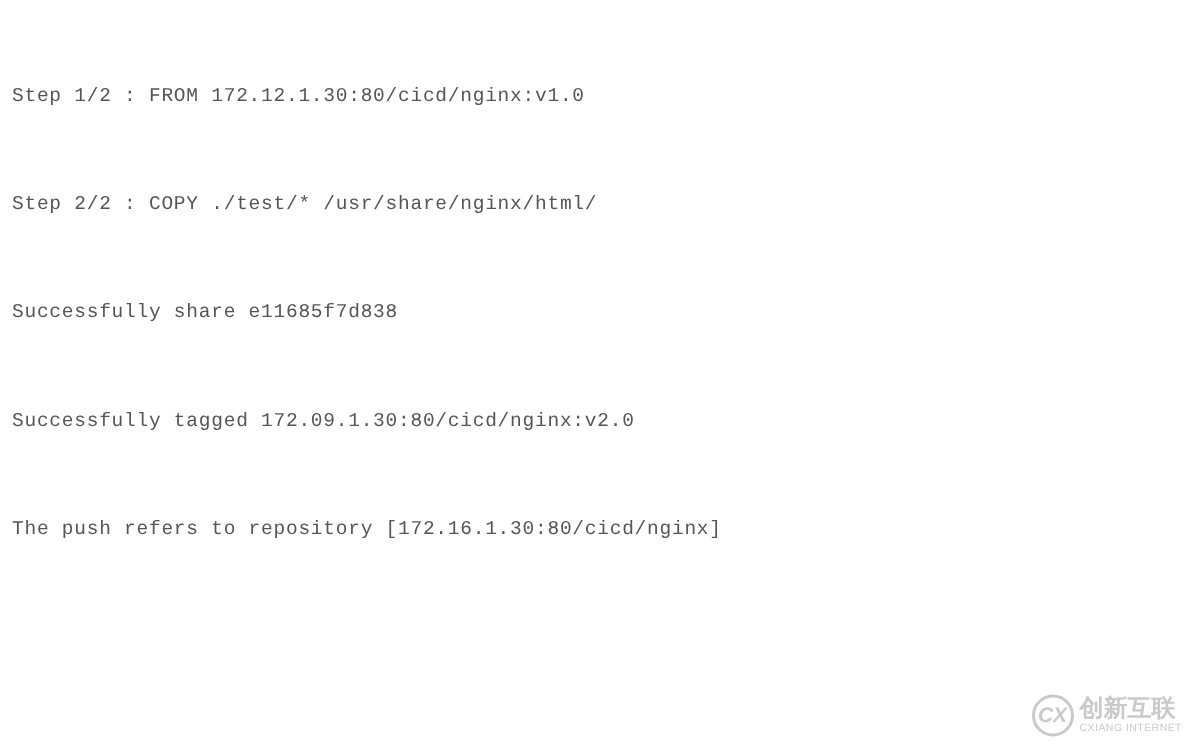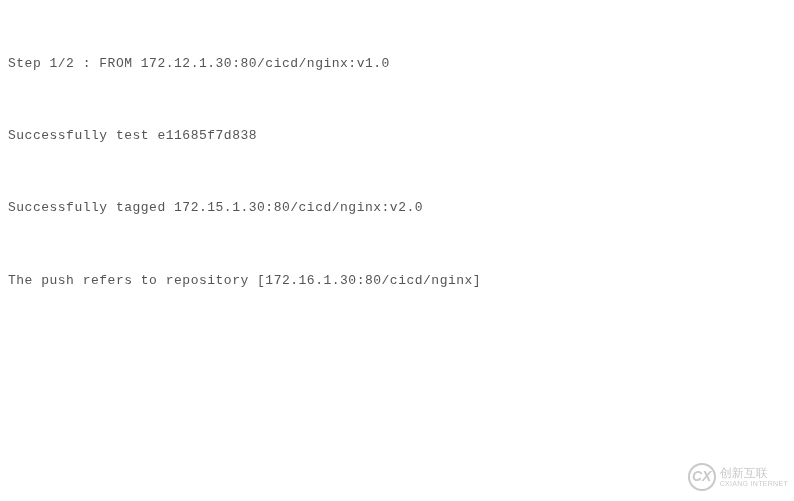--- a/index.html
+++ b/index.html
@@ -49,35 +49,36 @@
       font-weight: bold;
       color: #888;
       font-style: italic;
     }
     .watermark-text {
       font-size: 10px;
       color: #888;
       line-height: 1.1;
     }
     .watermark-cn {
-      font-size: 12px;
-      font-weight: normal;
+      font-size: 16px;
+      font-weight: bold;
     }
     .watermark-en {
       font-size: 7px;
       letter-spacing: 0.3px;
     }
   </style>
 </head>
 <body>
 
 <div class="terminal-output">
   <span class="line">Step 1/2 : FROM 172.12.1.30:80/cicd/nginx:v1.0</span>
-  <span class="line">Successfully test e11685f7d838</span>
-  <span class="line">Successfully tagged 172.15.1.30:80/cicd/nginx:v2.0</span>
+  <span class="line">Step 2/2 : COPY ./test/* /usr/share/nginx/html/</span>
+  <span class="line">Successfully share e11685f7d838</span>
+  <span class="line">Successfully tagged 172.09.1.30:80/cicd/nginx:v2.0</span>
   <span class="line">The push refers to repository [172.16.1.30:80/cicd/nginx]</span>
   
   
   
   
   
   
   
   
   

